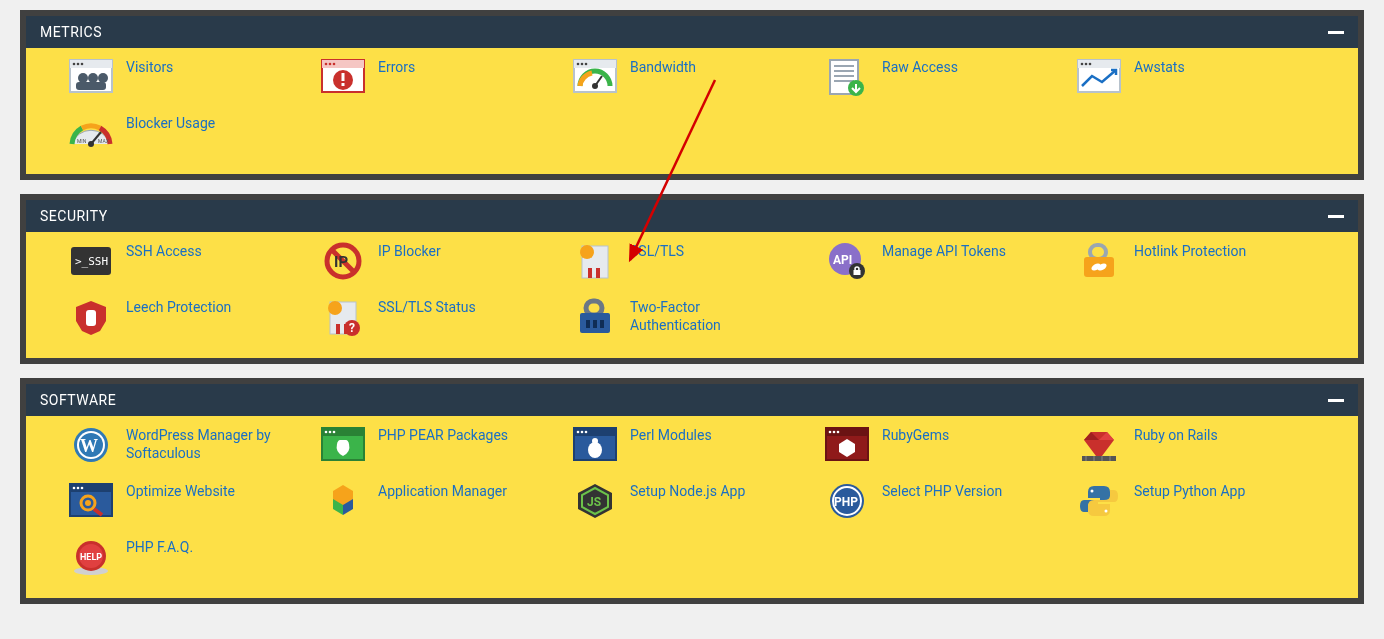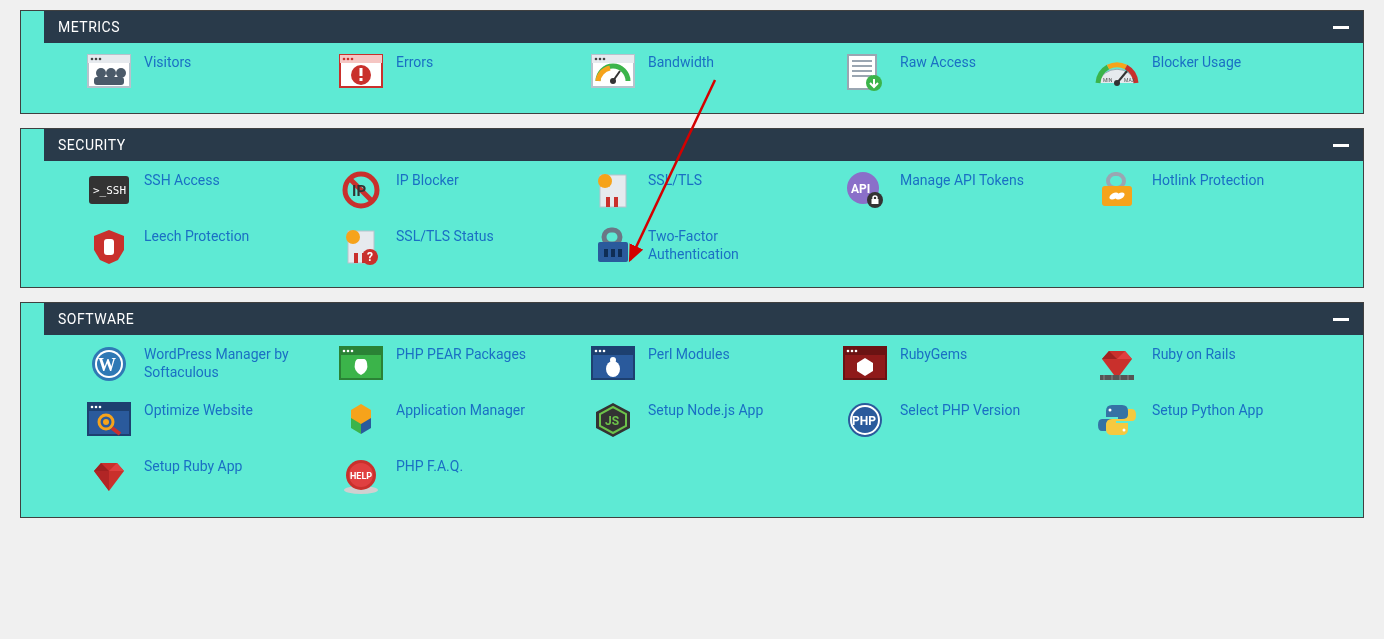--- a/index.html
+++ b/index.html
@@ -3,24 +3,23 @@
 <meta charset="utf-8">
 <style>
   * { box-sizing: border-box; margin: 0; padding: 0; }
   body {
     font-family: -apple-system, BlinkMacSystemFont, "Segoe UI", Roboto, Helvetica, Arial, sans-serif;
     background: #f0f0f0;
     padding: 10px 20px;
     width: 1384px;
   }
   .panel {
-    background: #5eead4;
-    border: 1px solid #404040;
+    background: #fde047;
+    border: 6px solid #404040;
     margin-bottom: 14px;
-    padding-left: 23px;
   }
   .panel-header {
     background: #293a4a;
     color: #fff;
     padding: 8px 14px;
     display: flex;
     justify-content: space-between;
     align-items: center;
     font-size: 14px;
     letter-spacing: 0.5px;
@@ -133,20 +132,34 @@
               <line x1="10" y1="13" x2="30" y2="13" stroke="#9aa6b2" stroke-width="2"></line>
               <line x1="10" y1="18" x2="30" y2="18" stroke="#9aa6b2" stroke-width="2"></line>
               <line x1="10" y1="23" x2="30" y2="23" stroke="#9aa6b2" stroke-width="2"></line>
               <circle cx="32" cy="30" r="8" fill="#3bb44a"></circle>
               <path d="M32 26 L32 34 M28 30 L32 34 L36 30" stroke="#fff" stroke-width="2" fill="none"></path>
             </svg>
       </span>
       <span class="item-label">Raw Access</span>
     </div>
 
+    <div class="item">
+      <span class="item-icon">
+        <svg width="46" height="38">
+              <rect x="2" y="2" width="42" height="32" fill="#fff" stroke="#b7c2cc" stroke-width="2"></rect>
+              <rect x="2" y="2" width="42" height="8" fill="#e6eaee"></rect>
+              <circle cx="6" cy="6" r="1.3" fill="#444"></circle>
+              <circle cx="10" cy="6" r="1.3" fill="#444"></circle>
+              <circle cx="14" cy="6" r="1.3" fill="#444"></circle>
+              <polyline points="6,28 16,18 26,24 40,12" fill="none" stroke="#1a6fc4" stroke-width="2.5"></polyline>
+              <path d="M35 12 L40 12 L40 17" fill="none" stroke="#1a6fc4" stroke-width="2.5"></path>
+            </svg>
+      </span>
+      <span class="item-label">Awstats</span>
+    </div>
 
     <div class="item">
       <span class="item-icon">
         <svg width="46" height="38">
               <path d="M4 30 A20 20 0 0 1 42 30" fill="#e6eaee" stroke="#9aa6b2" stroke-width="1"></path>
               <path d="M4 30 A20 20 0 0 1 14 14" fill="none" stroke="#3bb44a" stroke-width="5"></path>
               <path d="M14 14 A20 20 0 0 1 32 14" fill="none" stroke="#f6a31b" stroke-width="5"></path>
               <path d="M32 14 A20 20 0 0 1 42 30" fill="none" stroke="#c9302c" stroke-width="5"></path>
               <text x="9" y="29" font-size="5" fill="#555">MIN</text>
               <text x="30" y="29" font-size="5" fill="#555">MAX</text>
@@ -398,31 +411,20 @@
         <svg width="46" height="38">
               <path d="M18 4 Q12 4 12 10 L12 16 L24 16 L24 18 L8 18 Q4 18 4 24 Q4 30 8 30 L12 30 L12 24 Q12 20 18 20 L28 20 Q34 20 34 14 L34 10 Q34 4 28 4 Z" fill="#3572a5"></path>
               <path d="M28 34 Q34 34 34 28 L34 22 L22 22 L22 20 L38 20 Q42 20 42 14 Q42 8 38 8 L34 8 L34 14 Q34 18 28 18 L18 18 Q12 18 12 24 L12 28 Q12 34 18 34 Z" fill="#f6c93f"></path>
               <circle cx="16" cy="9" r="1.5" fill="#fff"></circle>
               <circle cx="30" cy="29" r="1.5" fill="#fff"></circle>
             </svg>
       </span>
       <span class="item-label">Setup Python App</span>
     </div>
 
-    <div class="item">
-      <span class="item-icon">
-        <svg width="46" height="38">
-              <polygon points="15,6 31,6 38,14 23,34 8,14" fill="#c9302c"></polygon>
-              <polygon points="15,6 23,14 8,14" fill="#a02020"></polygon>
-              <polygon points="31,6 23,14 38,14" fill="#e04040"></polygon>
-              <polygon points="8,14 23,14 23,34" fill="#b12525"></polygon>
-            </svg>
-      </span>
-      <span class="item-label">Setup Ruby App</span>
-    </div>
 
     <div class="item">
       <span class="item-icon">
         <svg width="46" height="38">
               <ellipse cx="23" cy="33" rx="17" ry="4" fill="#d0d0d0"></ellipse>
               <circle cx="23" cy="18" r="15" fill="#c9302c"></circle>
               <circle cx="23" cy="18" r="12" fill="#e04040"></circle>
               <text x="12" y="22" font-size="9" fill="#fff" font-weight="bold">HELP</text>
             </svg>
       </span>

